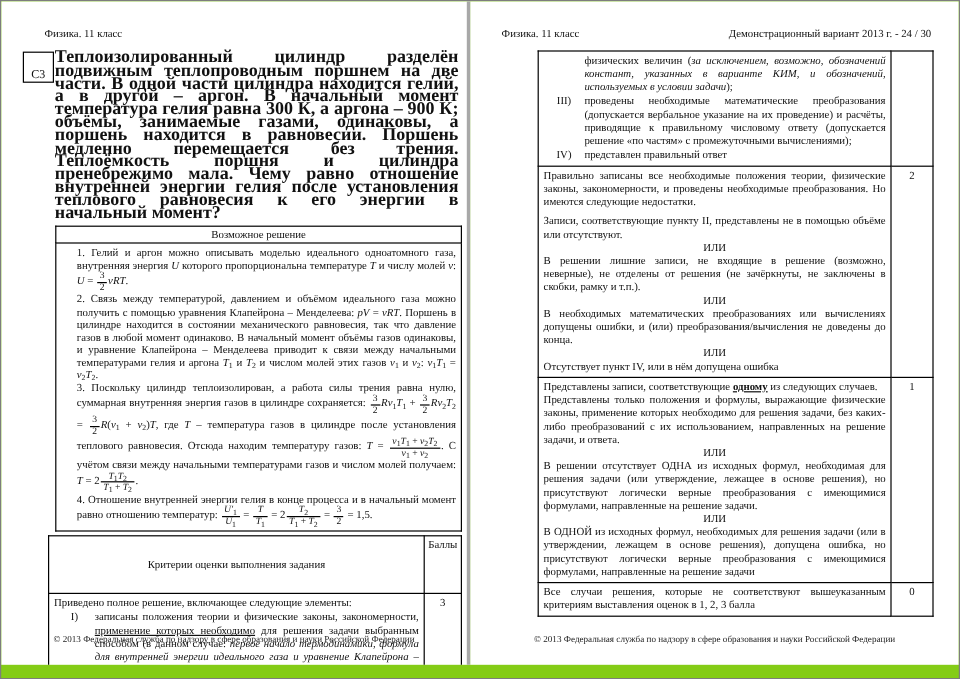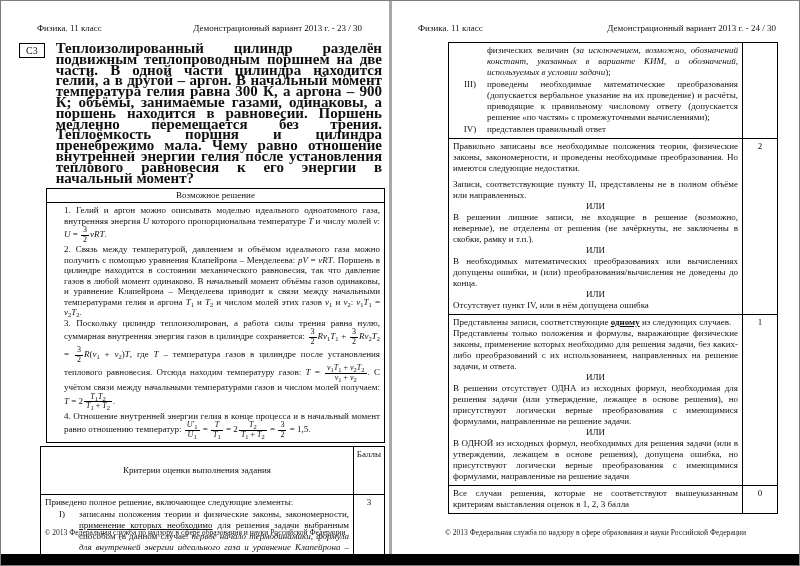--- a/index.html
+++ b/index.html
@@ -1,31 +1,31 @@
 <!DOCTYPE html>
 <html><head>
 <meta charset="utf-8">
 <style>
   html,body { margin:0; padding:0; background:#e8e8e8; }
   * { box-sizing:border-box; }
   .canvas {
     position:relative; width:800px; height:566px;
-    background:#000000; border:1px solid #7d7d7d; overflow:hidden;
+    background:#84cc16; border:1px solid #7d7d7d; overflow:hidden;
     font-family:"Liberation Serif","DejaVu Serif",serif; color:#111;
   }
   .pages { display:flex; height:553px; }
   .page { background:#fff; position:relative; overflow:hidden; }
   .page-l { width:391px; border-right:3px solid #a8a8a8; }
   .page-r { flex:1; }
 
   .hdr { display:flex; justify-content:space-between; padding:22px 27px 0 36px; font-size:9px; line-height:11px; }
   .page-r .hdr { padding:22px 23px 0 26px; }
 
   .prob { display:flex; margin:9px 6px 0 18px; }
-  .qlabel { flex:0 0 auto; border:1.5px solid #000; padding:0 6px; height:15px; font-size:10px; line-height:13px; margin-right:11px; }
+  .qlabel { flex:0 0 auto; border:1.5px solid #000; padding:12px 6px; height:15px; font-size:10px; line-height:13px; margin-right:1px; }
   .qtext { flex:1; font-size:15px; line-height:10.8px; text-align:justify; padding-right:1px;font-weight:bold; }
 
   table { border-collapse:collapse; table-layout:fixed; }
   td { border:1.5px solid #000; vertical-align:top; }
 
   .sol { margin:5px 0 0 45px; width:339px;border-radius:22px; }
   .sol-title { text-align:center; font-size:9px; line-height:11px; padding:1px 2px; }
   .sol-body { font-size:9px; line-height:10.5px; padding:2px 4px 3px 17px; }
 
   .crit { margin:3px 0 0 39px; width:345px;border-radius:12px; }
@@ -55,21 +55,20 @@
 </style>
 </head>
 <body>
 
 <div class="canvas">
   <div class="pages">
 
     <div class="page page-l">
       <div class="hdr">
         <span>Физика. 11 класс</span>
-        <span>Демонстрационный вариант 2013 г. - 23 / 30</span>
       </div>
 
       <div class="prob">
         <span class="qlabel">С3</span>
         <div class="qtext">Теплоизолированный цилиндр разделён подвижным теплопроводным поршнем на две части. В одной части цилиндра находится гелий, а в другой – аргон. В начальный момент температура гелия равна 300 К, а аргона – 900 К; объёмы, занимаемые газами, одинаковы, а поршень находится в равновесии. Поршень медленно перемещается без трения. Теплоёмкость поршня и цилиндра пренебрежимо мала. Чему равно отношение внутренней энергии гелия после установления теплового равновесия к его энергии в начальный момент?</div>
       </div>
 
       <table class="sol">
         <tbody>
             <tr>
@@ -134,21 +133,21 @@
                     <span class="n">IV)</span>
                     <div class="t"><span>представлен правильный ответ</span></div>
                   </div>
                 </div>
           </td>
           <td class="score-cell"></td>
         </tr>
         <tr>
           <td class="crit-body">
                 <div class="para"><span>Правильно записаны все необходимые положения теории, физические законы, закономерности, и проведены необходимые преобразования. Но имеются следующие недостатки.</span></div>
-                <div class="para pg"><span>Записи, соответствующие пункту II, представлены не в полном объёме или направленных.</span></div>
+                <div class="para pg"><span>Записи, соответствующие пункту II, представлены не в помощью объёме или отсутствуют.</span></div>
                 <div class="para pc"><span>ИЛИ</span></div>
                 <div class="para"><span>В решении лишние записи, не входящие в решение (возможно, неверные), не отделены от решения (не зачёркнуты, не заключены в скобки, рамку и т.п.).</span></div>
                 <div class="para pc"><span>ИЛИ</span></div>
                 <div class="para"><span>В необходимых математических преобразованиях или вычислениях допущены ошибки, и (или) преобразования/вычисления не доведены до конца.</span></div>
                 <div class="para pc"><span>ИЛИ</span></div>
                 <div class="para"><span>Отсутствует пункт IV, или в нём допущена ошибка</span></div>
               </td>
           <td class="score-cell">2</td>
         </tr>
         <tr>

